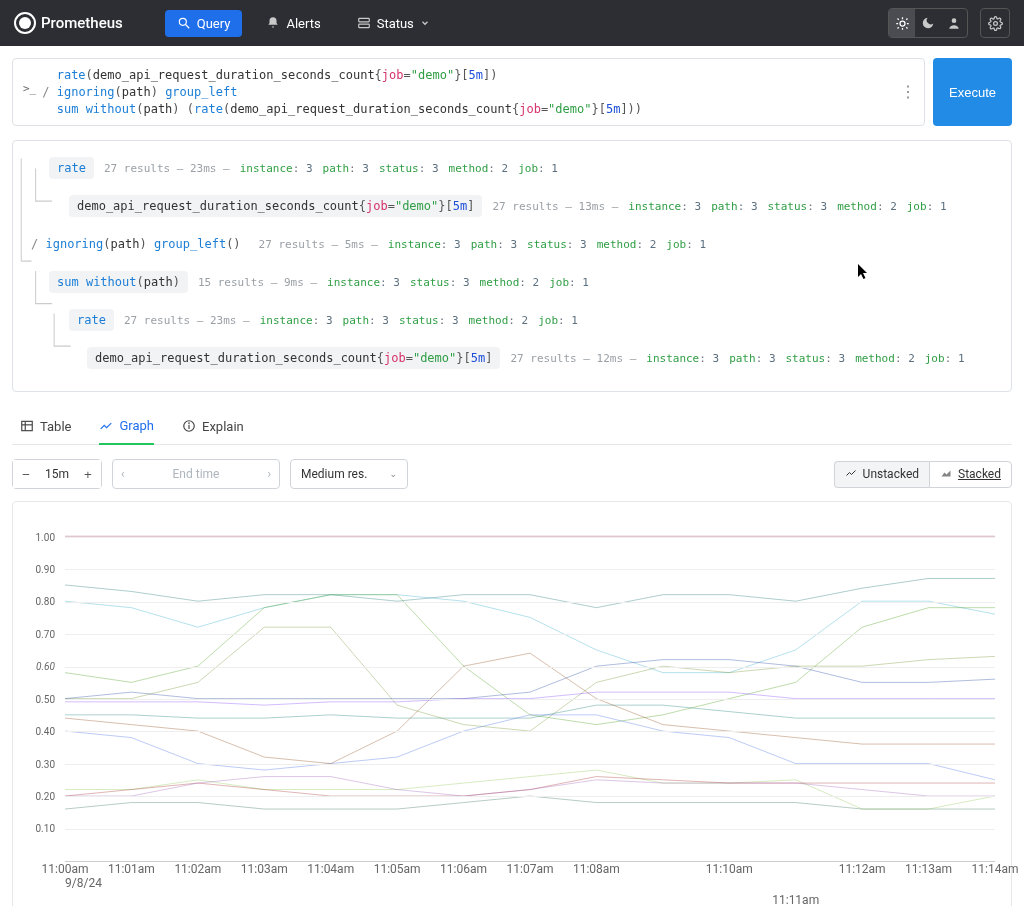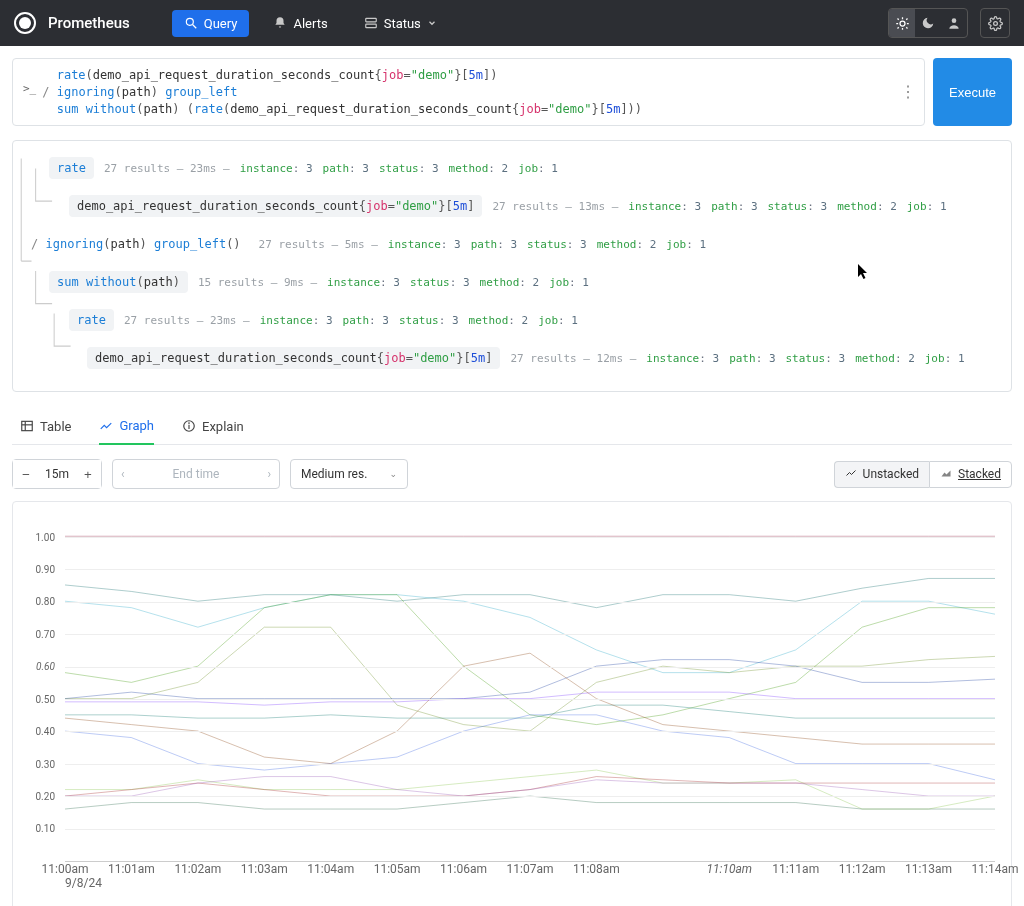--- a/index.html
+++ b/index.html
@@ -1,18 +1,18 @@
 <!DOCTYPE html>
 <html><head>
 <meta charset="utf-8">
 <style>
   * { box-sizing: border-box; margin: 0; padding: 0; }
   body { font-family: -apple-system, BlinkMacSystemFont, "Segoe UI", Roboto, sans-serif; font-size: 13px; color: #333; background: #fff; width: 1024px; }
   .navbar { background: #2c2e33; height: 46px; display: flex; align-items: center; padding: 0 14px; gap: 6px; }
-  .brand { display: flex; align-items: center; gap: 12px; color: #fff; font-weight: 500; font-size: 15px; margin-right: 36px; }
+  .brand { display: flex; align-items: center; gap: 5px; color: #fff; font-weight: 500; font-size: 15px; margin-right: 36px; }
   .brand-logo { width: 22px; height: 22px; border-radius: 50%; border: 2px solid #fff; display: flex; align-items: center; justify-content: center; }
   .brand-logo::after { content:""; width:12px; height:12px; border-radius:50%; background:#fff; }
   .nav-btn { display:flex; align-items:center; gap:6px; padding: 6px 12px; border-radius:4px; color:#fff; font-size:13px; cursor:pointer; }
   .nav-btn.primary { background:#1f6feb; }
   .nav-btn.sep { margin-left: 6px; }
   .nav-icon { width:14px; height:14px; display:inline-flex; }
   .spacer { flex:1; }
   .nav-iconbtn { width:30px; height:30px; display:flex; align-items:center; justify-content:center; border-radius:4px; cursor:pointer; color:#c9c9c9; }
   .nav-iconbtn.boxed { border:1px solid #555; }
   .theme-group { display:flex; border:1px solid #555; border-radius:4px; overflow:hidden; margin-right:6px; }
@@ -332,22 +332,22 @@
           <div class="x-tick" style="left: 0%;">11:00am</div>
           <div class="x-tick" style="left: 7.14286%;">11:01am</div>
           <div class="x-tick" style="left: 14.2857%;">11:02am</div>
           <div class="x-tick" style="left: 21.4286%;">11:03am</div>
           <div class="x-tick" style="left: 28.5714%;">11:04am</div>
           <div class="x-tick" style="left: 35.7143%;">11:05am</div>
           <div class="x-tick" style="left: 42.8571%;">11:06am</div>
           <div class="x-tick" style="left: 50%;">11:07am</div>
           <div class="x-tick" style="left: 57.1429%;">11:08am</div>
           <div class="x-tick" style="left: 64.2857%; margin-top: 48px;">11:09am</div>
-          <div class="x-tick" style="left: 71.4286%; font-style: italic;">11:10am</div>
-          <div class="x-tick" style="left: 78.5714%;">11:11am</div>
+          <div class="x-tick" style="left: 71.4286%;">11:10am</div>
+          <div class="x-tick" style="left: 78.5714%; margin-top: 31px;">11:11am</div>
           <div class="x-tick" style="left: 85.7143%;">11:12am</div>
           <div class="x-tick" style="left: 92.8571%;">11:13am</div>
           <div class="x-tick" style="left: 100%;">11:14am</div>
           <div class="x-tick" style="left: 0%; top: 14px; transform: translateX(0px);">9/8/24</div>
         </div>
     </div>
   </div>
 </div>
 
 <svg class="cursor" viewBox="0 0 12 16" style="left:858px;top:264px;">

